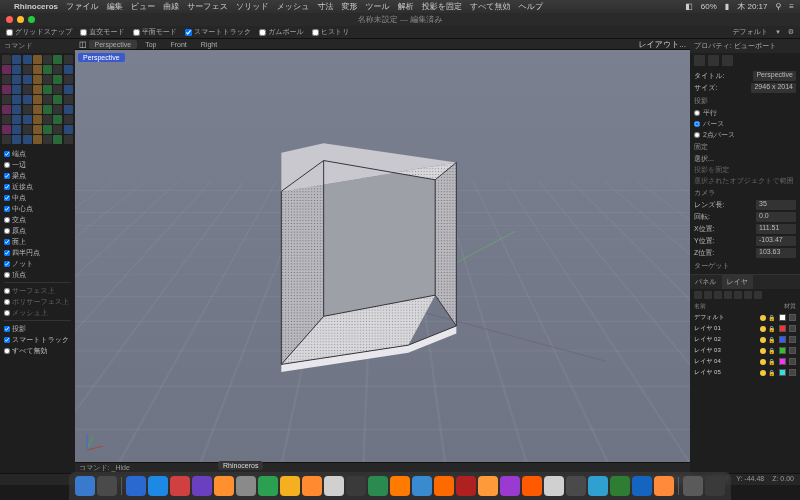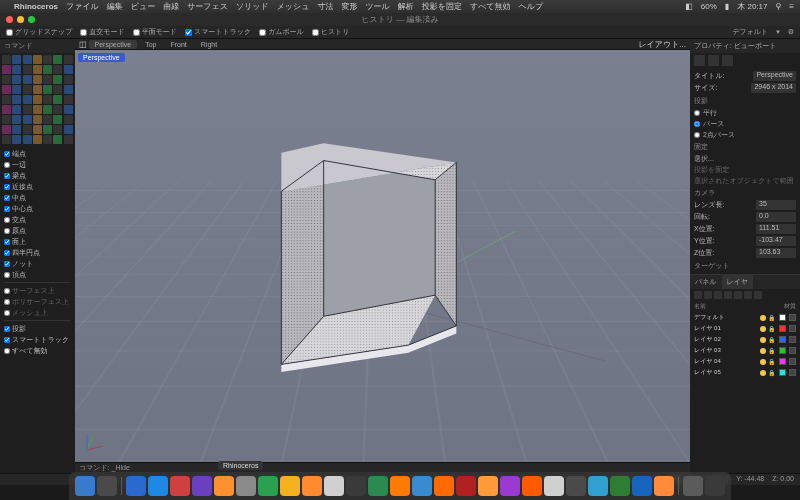--- a/index.html
+++ b/index.html
@@ -107,21 +107,21 @@
     <span>≡</span>
   </div>
 </div>
 
 <div class="titlebar">
   <div class="traffic">
     <div class="tl-red"></div>
     <div class="tl-yel"></div>
     <div class="tl-grn"></div>
   </div>
-  <span class="title">ヒストリ — 編集済み</span>
+  <span class="title">名称未設定 — 編集済み</span>
 </div>
 
 <div class="toolbar-row">
   <span class="chk">
       <input type="checkbox" style="">
       <span>グリッドスナップ</span>
     </span>
   <span class="chk">
       <input type="checkbox" style="">
       <span>直交モード</span>

